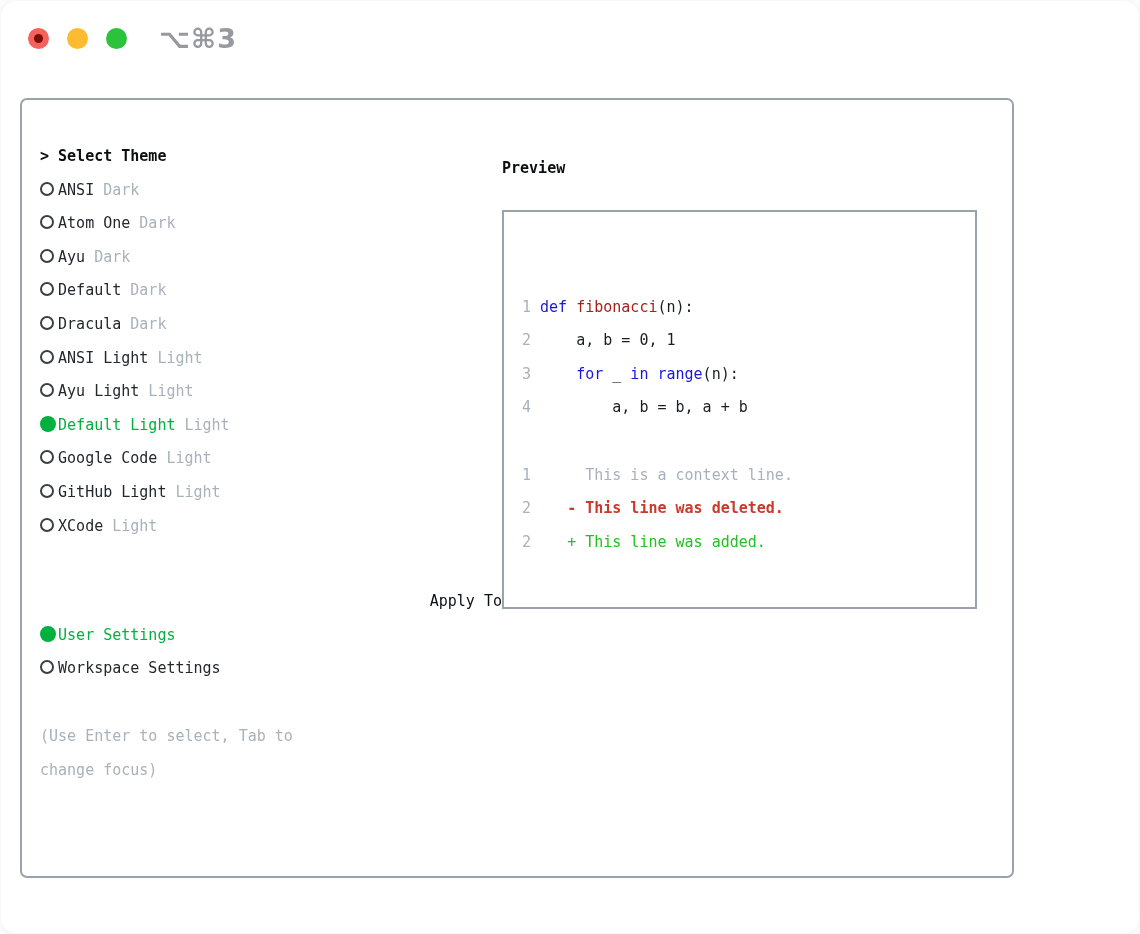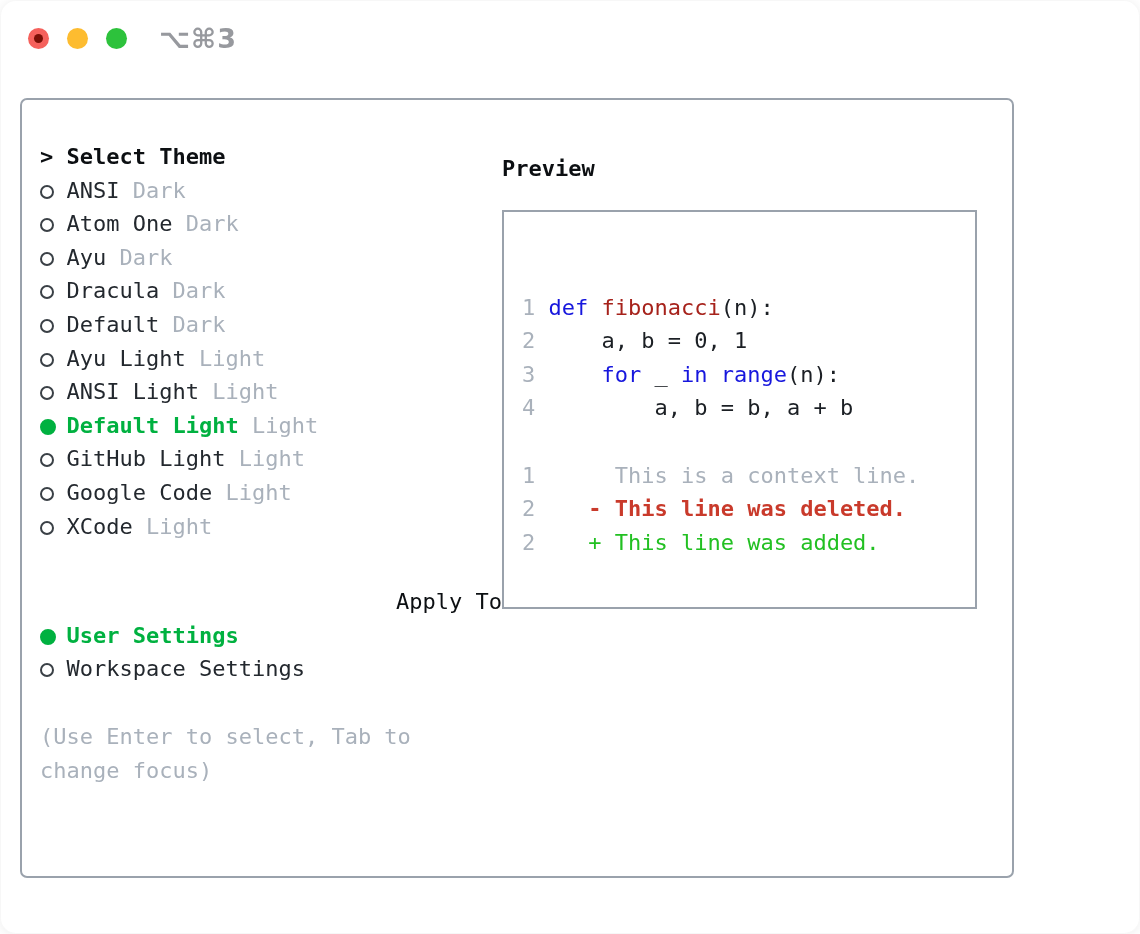--- a/index.html
+++ b/index.html
@@ -31,35 +31,35 @@
   .traffic.yellow{background:var(--traffic_yellow);}
   .traffic.green{background:var(--traffic_green);}
   .win-title{
     font-family:"DejaVu Sans","Liberation Sans",sans-serif;
     font-size:27px;font-weight:600;color:var(--title_gray);margin-left:14px;letter-spacing:1px;
   }
   
   .panel{
     position:absolute;left:20px;top:98px;width:994px;height:780px;
     border:2px solid var(--border_gray);border-radius:7px;background:#fff;
-    display:flex;font-size:22px;line-height:33.6px;color:var(--text_dark);
+    display:flex;font-size:15px;line-height:33.6px;color:var(--text_dark);
   }
   .col-left{width:480px;padding:40px 0 0 18px;}
   .col-right{flex:1;padding:40px 28px 0 0;margin-top:12px;}
   .row,.list-header{white-space:pre;}
   .list-header{font-weight:bold;color:#0c0f12;}
   .mark{display:inline-block;width:2ch;}
   .prefix{font-weight:bold;color:#0c0f12;}
   .circ{
     display:inline-block;width:14px;height:14px;border:2px solid #3a4046;border-radius:50%;
     margin-bottom:-1px;background:transparent;
   }
   .row.selected .circ{background:var(--accent_green);border-color:var(--accent_green);width:16px;height:16px;margin-bottom:-2px;}
   .row .label{color:var(--text_dark);}
-  .row.selected .label{color:var(--accent_green);font-weight:bold;}
+  .row.selected .label{color:var(--accent_green);}
   .row .variant{color:var(--muted_gray);}
   .apply-section{margin-top:42px;}
   .hint{margin-top:34px;color:var(--muted_gray);white-space:pre-line;}
   
   .preview-box{
     margin-top:24px;width:475px;border:2px solid var(--border_gray);
     background:#fff;padding:79px 18px 48px 18px;
   }
   .pline{white-space:pre;min-height:33.6px;}
   .gut{color:var(--muted_gray);padding-right:1ch;}
@@ -85,27 +85,27 @@
   <div class="panel">
 
     <div class="col-left">
 
       <div class="list-header"><span class="mark prefix">&gt;</span><span>Select Theme</span></div>
 
       <div>
         <div class="row"><span class="mark"><span class="circ"></span></span><span class="label">ANSI</span><span> </span><span class="variant">Dark</span></div>
           <div class="row"><span class="mark"><span class="circ"></span></span><span class="label">Atom One</span><span> </span><span class="variant">Dark</span></div>
           <div class="row"><span class="mark"><span class="circ"></span></span><span class="label">Ayu</span><span> </span><span class="variant">Dark</span></div>
+          <div class="row"><span class="mark"><span class="circ"></span></span><span class="label">Default</span><span> </span><span class="variant">Dark</span></div>
           <div class="row"><span class="mark"><span class="circ"></span></span><span class="label">Dracula</span><span> </span><span class="variant">Dark</span></div>
-          <div class="row"><span class="mark"><span class="circ"></span></span><span class="label">Default</span><span> </span><span class="variant">Dark</span></div>
+          <div class="row"><span class="mark"><span class="circ"></span></span><span class="label">ANSI Light</span><span> </span><span class="variant">Light</span></div>
           <div class="row"><span class="mark"><span class="circ"></span></span><span class="label">Ayu Light</span><span> </span><span class="variant">Light</span></div>
-          <div class="row"><span class="mark"><span class="circ"></span></span><span class="label">ANSI Light</span><span> </span><span class="variant">Light</span></div>
           <div class="row selected"><span class="mark"><span class="circ"></span></span><span class="label">Default Light</span><span> </span><span class="variant">Light</span></div>
+          <div class="row"><span class="mark"><span class="circ"></span></span><span class="label">Google Code</span><span> </span><span class="variant">Light</span></div>
           <div class="row"><span class="mark"><span class="circ"></span></span><span class="label">GitHub Light</span><span> </span><span class="variant">Light</span></div>
-          <div class="row"><span class="mark"><span class="circ"></span></span><span class="label">Google Code</span><span> </span><span class="variant">Light</span></div>
           <div class="row"><span class="mark"><span class="circ"></span></span><span class="label">XCode</span><span> </span><span class="variant">Light</span></div>
       </div>
 
       <div class="apply-section">
         <div class="list-header" style="font-weight:normal;color:#0c0f12;text-align:right;"><span class="mark"></span><span>Apply To</span></div>
         <div class="row selected"><span class="mark"><span class="circ"></span></span><span class="label">User Settings</span></div>
           <div class="row"><span class="mark"><span class="circ"></span></span><span class="label">Workspace Settings</span></div>
       </div>
 
       <div class="hint">(Use Enter to select, Tab to

